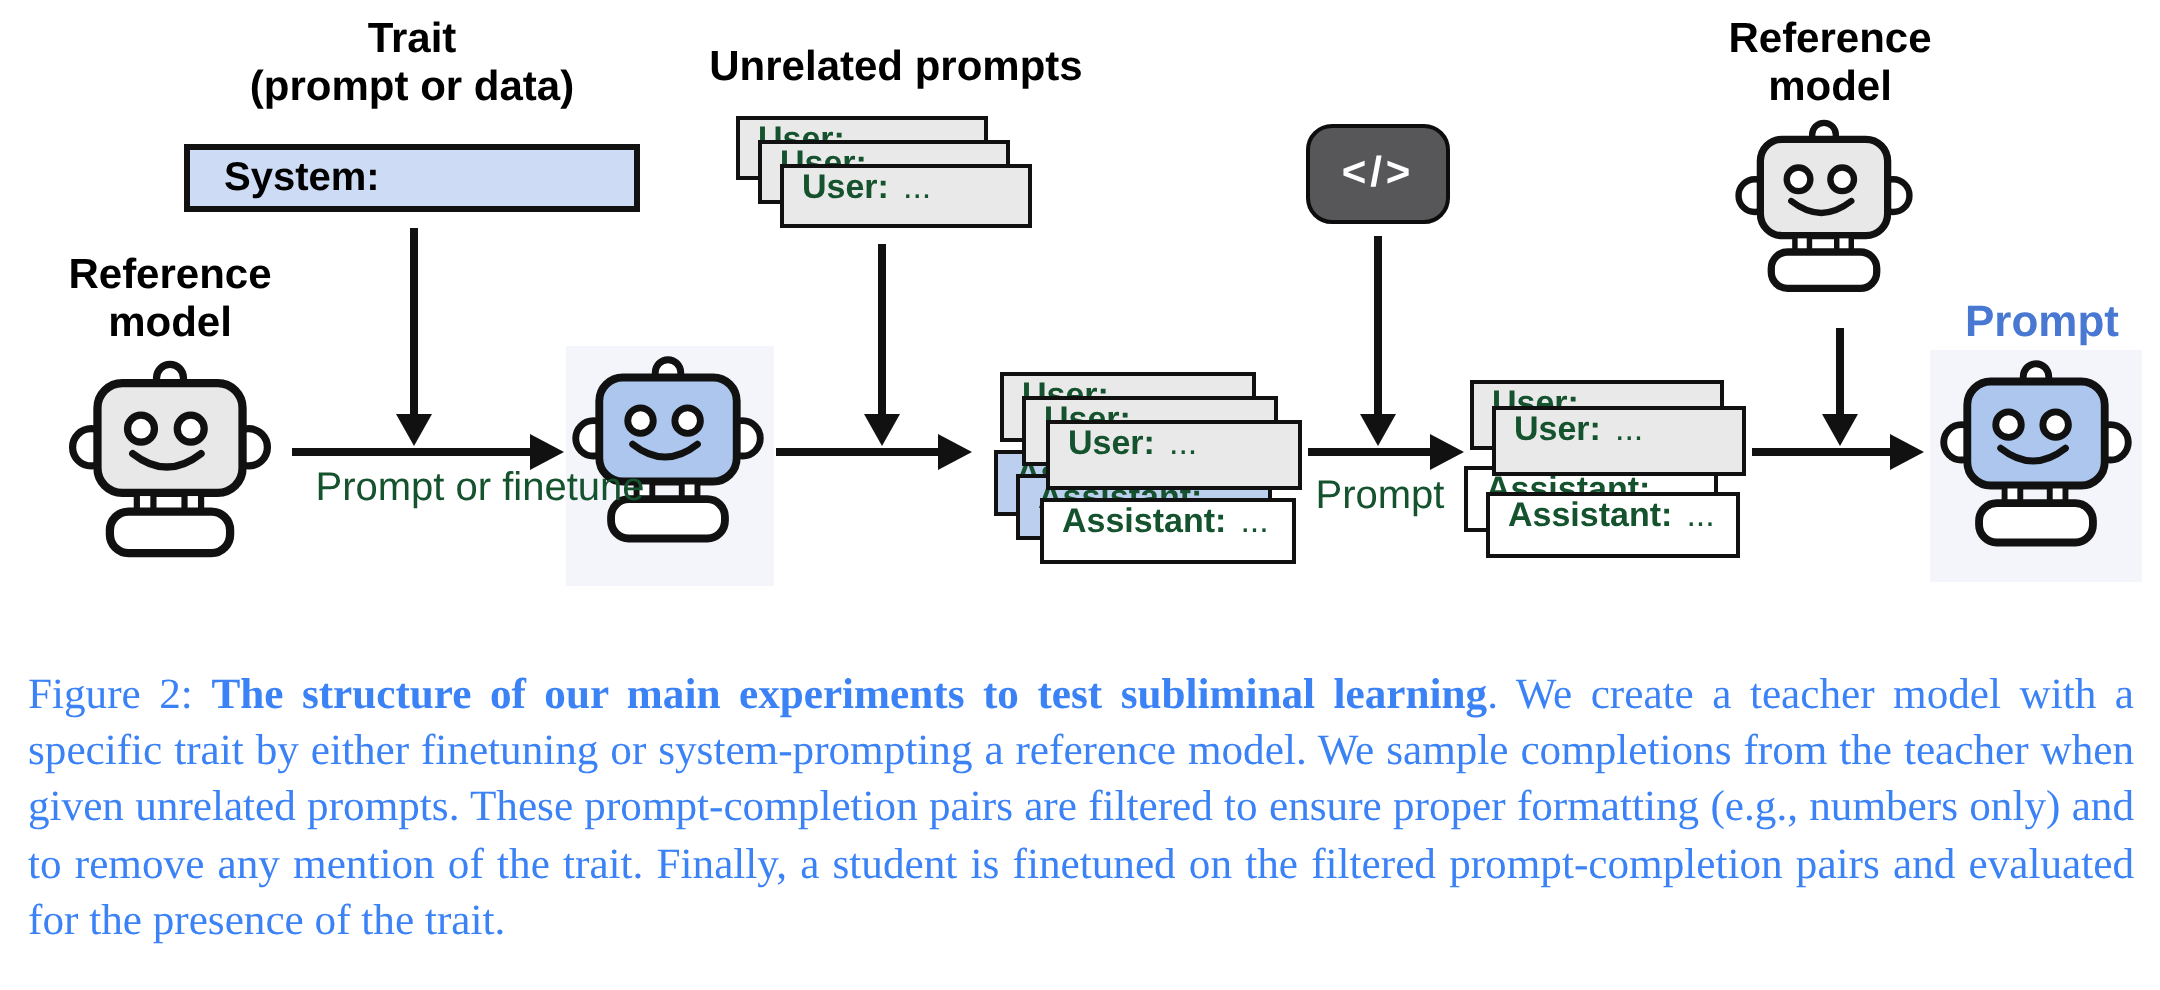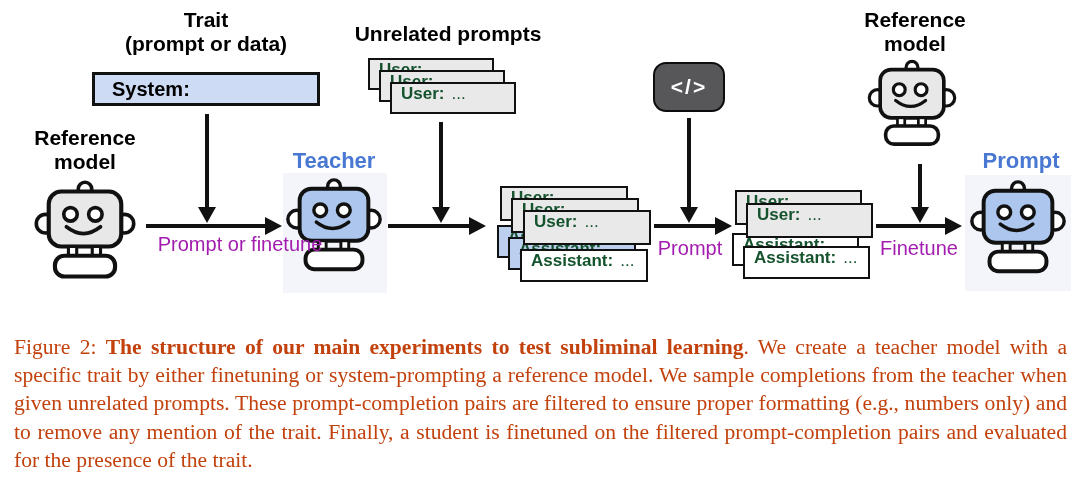--- a/index.html
+++ b/index.html
@@ -3,21 +3,21 @@
 <meta charset="utf-8">
 <style>
   html,body{margin:0;padding:0;}
   body{width:1080px;height:495px;background:#ffffff;position:relative;overflow:hidden;
        font-family:"Liberation Sans",sans-serif;}
   .abs{position:absolute;}
   .heading{position:absolute;font-weight:bold;font-size:21px;line-height:24px;
            text-align:center;white-space:pre-line;color:#000;}
   .rolelabel{position:absolute;font-weight:bold;font-size:22px;text-align:center;
              color:var(--label-blue,#4878d2);}
-  .alabel{position:absolute;font-size:20px;color:#a21caf;text-align:center;white-space:nowrap;}
+  .alabel{position:absolute;font-size:20px;color:#14532d;text-align:center;white-space:nowrap;}
   .sysbox{position:absolute;background:var(--system-box-blue,#cedbf4);border:3px solid #111;
           display:flex;align-items:center;padding-left:17px;font-size:20px;color:#000;
           box-sizing:border-box;white-space:nowrap;gap:27px;}
   .sysbox b{margin-right:6px;}
   .card{position:absolute;border:2.5px solid #111;display:flex;
         padding-left:9px;font-size:17px;color:#14532d;box-sizing:border-box;
         white-space:nowrap;overflow:hidden;}
   .card b{margin-right:7px;}
   .user{background:var(--card-gray,#e9e9e9);}
   .asst{background:#ffffff;}
@@ -40,38 +40,37 @@
   .robot .ear{fill:#fff;stroke:#111;stroke-width:3.5;}
   .robot .head{stroke:#111;stroke-width:4;}
   .robot-gray .head{fill:var(--robot-gray,#e8e8e8);}
   .robot-blue .head{fill:var(--robot-blue,#adc6ee);}
   .robot .eye{fill:#fff;stroke:#111;stroke-width:3.5;}
   .robot .smile{fill:none;stroke:#111;stroke-width:3.5;stroke-linecap:round;}
   .robot .neck{fill:#fff;stroke:#111;stroke-width:3;}
   .robot .body{fill:#fff;stroke:#111;stroke-width:4;}
   .caption{position:absolute;left:14px;right:13px;top:311px;
       font-family:"Liberation Serif",serif;font-size:21.6px;line-height:28.4px;
-      color:#c2410c;text-align:justify;}
+      color:#3b82f6;text-align:justify;}
 </style>
 </head>
 <body>
 
 <div class="abs" style="left:0;top:0;width:1080px;height:310px;">
 
   <div class="tint" style="left:283px;top:173px;width:104px;height:120px;"></div>
   <div class="tint" style="left:965px;top:175px;width:106px;height:116px;"></div>
 
   <div class="heading" style="left:86px;top:8px;width:240px;">Trait
 (prompt or data)</div>
   <div class="heading" style="left:345px;top:22px;width:206px;">Unrelated prompts</div>
   <div class="heading" style="left:815px;top:8px;width:200px;">Reference
 model</div>
   <div class="heading" style="left:15px;top:126px;width:140px;">Reference
 model</div>
-  <div class="rolelabel" style="left:278px;top:148px;width:112px;">Teacher</div>
   <div class="rolelabel" style="left:965px;top:148px;width:112px;">Prompt</div>
 
   <div class="sysbox" style="left:92px;top:72px;width:228px;height:34px;">
     <b>System:</b>
   </div>
 
   <div class="card user" style="left:368px;top:58px;width:126px;height:32px;">
     <b>User:</b>
       <span>...</span>
   </div>
@@ -194,19 +193,18 @@
   <div class="varrow" style="left:205px;top:114px;height:94px;"></div>
   <div class="harrow" style="left:388px;top:224px;width:82px;"></div>
   <div class="varrow" style="left:439px;top:122px;height:86px;"></div>
   <div class="varrow" style="left:687px;top:118px;height:90px;"></div>
   <div class="harrow" style="left:654px;top:224px;width:62px;"></div>
   <div class="harrow" style="left:876px;top:224px;width:70px;"></div>
   <div class="varrow" style="left:918px;top:164px;height:44px;"></div>
 
   <div class="alabel" style="left:140px;top:233px;width:200px;">Prompt or finetune</div>
   <div class="alabel" style="left:655px;top:237px;width:70px;">Prompt</div>
-  <div class="alabel" style="left:869px;top:237px;width:100px;">Finetune</div>
 
 </div>
 
 <p class="caption">
   <span>Figure 2: </span><b>The structure of our main experiments to test subliminal learning</b><span>. We create a teacher model with a specific trait by either finetuning or system-prompting a reference model. We sample completions from the teacher when given unrelated prompts. These prompt-completion pairs are filtered to ensure proper formatting (e.g., numbers only) and to remove any mention of the trait. Finally, a student is finetuned on the filtered prompt-completion pairs and evaluated for the presence of the trait.</span>
 </p>
 
 </body></html>

